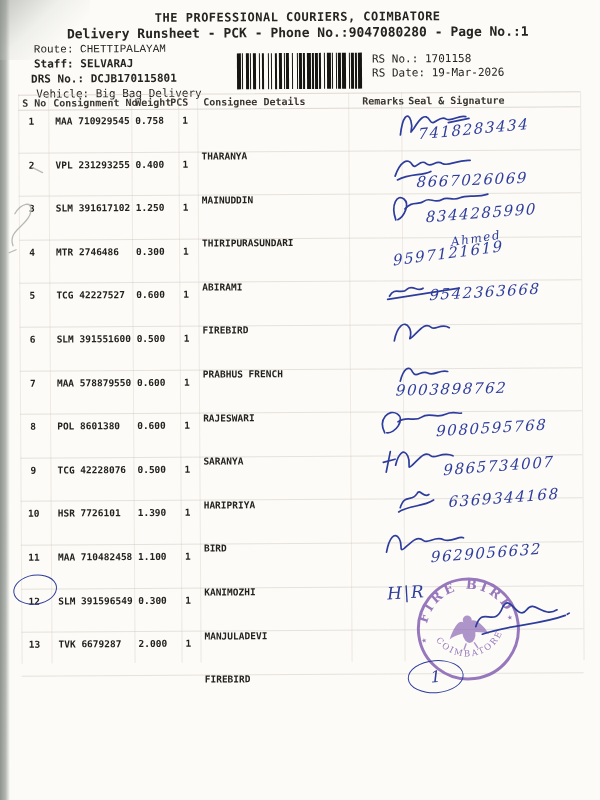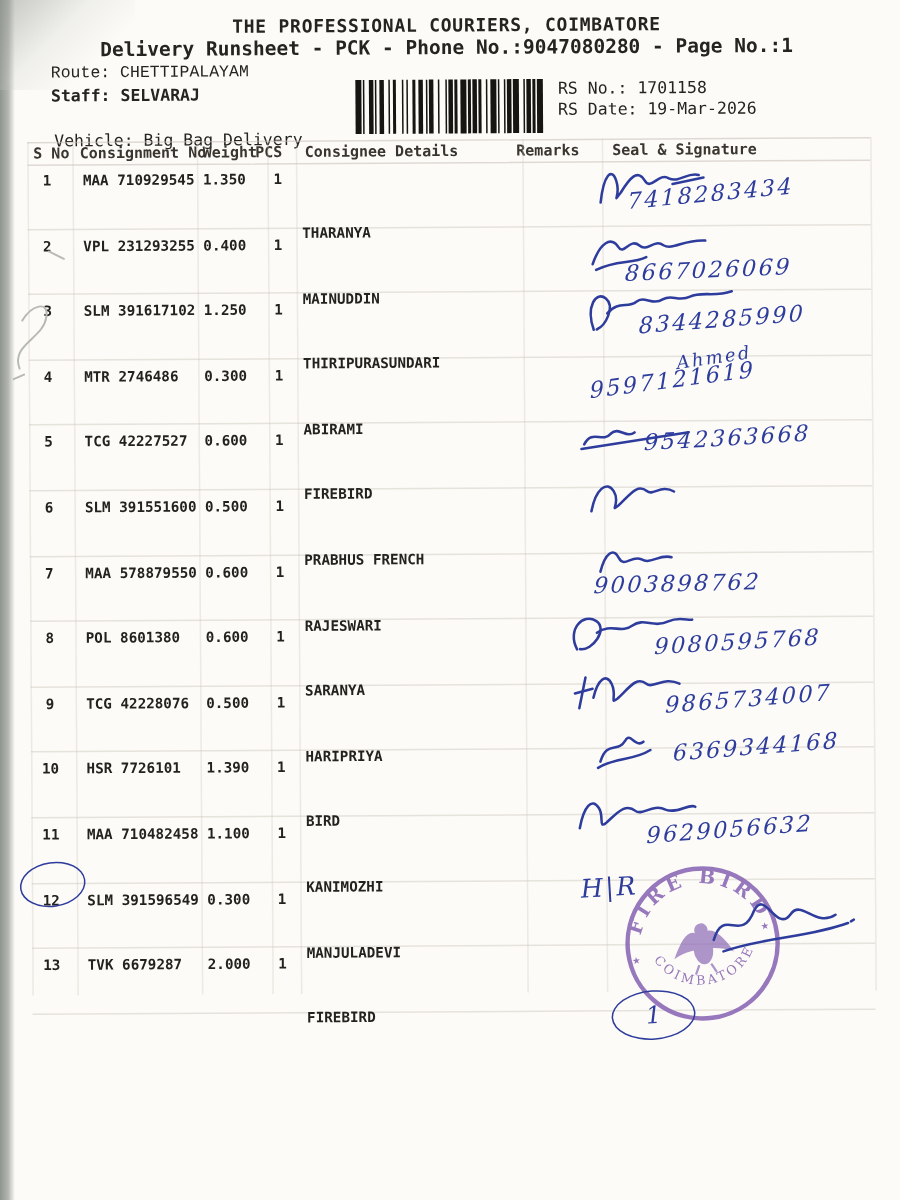--- a/index.html
+++ b/index.html
@@ -22,21 +22,21 @@
   .i-veh{left:38px;top:86px;}
   .i-rsno{left:374px;top:53px;}
   .i-rsdate{left:374px;top:67px;}
 
   .barcode{position:absolute;left:239px;top:53px;width:132px;height:36px;}
 
   .thead{position:absolute;left:20px;top:93px;width:562px;height:14px;
     border-top:1px solid rgba(200,190,182,.55);border-bottom:1px solid rgba(200,190,182,.55);}
   .th{position:absolute;top:2px;font-size:10px;font-weight:700;color:#3a362f;white-space:nowrap;}
   .h-sno{left:4px;} .h-con{left:35px;} .h-wt{left:117px;} .h-pcs{left:152px;}
-  .h-cd{left:185px;} .h-rk{left:326px;} .h-seal{left:390px;}
+  .h-cd{left:185px;} .h-rk{left:344px;} .h-seal{left:390px;}
 
   .tbody{position:absolute;left:20px;top:108px;width:562px;}
   .trow{position:relative;height:42.6px;border-bottom:1px solid rgba(205,195,186,.45);}
   .td{position:absolute;top:6px;font-size:9.5px;font-weight:700;white-space:nowrap;color:#24221e;}
   .c-sno{left:2px;width:22px;text-align:center;}
   .c-con{left:37px;} .c-wt{left:117px;} .c-pcs{left:164px;} .c-cd{left:183px;margin-top:36px;} .c-rk{left:335px;}
 
   .vline{position:absolute;top:93px;height:569px;width:1px;background:rgba(205,195,186,.32);}
 
   
@@ -61,20 +61,21 @@
   <div class="edge-shadow"></div>
   <div class="corner-shade"></div>
 
   <div class="doc">
 
     <div class="t1">THE PROFESSIONAL COURIERS, COIMBATORE</div>
     <div class="t2">Delivery Runsheet - PCK - Phone No.:9047080280 - Page No.:1</div>
 
     <div class="info i-route">Route: CHETTIPALAYAM</div>
     <div class="info i-staff">Staff: SELVARAJ</div>
+    <div class="info i-drs">DRS No.: DCJB170115801</div>
     <div class="info i-veh">Vehicle: Big Bag Delivery</div>
 
     <div class="barcode">
         <div style="position:absolute;left:0px;top:0;width:3.9000000000000004px;height:100%;background:#161512"></div>
         <div style="position:absolute;left:5.2px;top:0;width:1.3px;height:100%;background:#161512"></div>
         <div style="position:absolute;left:9.100000000000001px;top:0;width:2.6px;height:100%;background:#161512"></div>
         <div style="position:absolute;left:13.000000000000002px;top:0;width:1.3px;height:100%;background:#161512"></div>
         <div style="position:absolute;left:15.600000000000001px;top:0;width:3.9000000000000004px;height:100%;background:#161512"></div>
         <div style="position:absolute;left:22.1px;top:0;width:1.3px;height:100%;background:#161512"></div>
         <div style="position:absolute;left:24.700000000000003px;top:0;width:2.6px;height:100%;background:#161512"></div>
@@ -122,21 +123,21 @@
     <div class="vline" style="left:180px"></div>
     <div class="vline" style="left:199px"></div>
     <div class="vline" style="left:350px"></div>
     <div class="vline" style="left:403px"></div>
     <div class="vline" style="left:582px"></div>
 
     <div class="tbody" id="tbody">
   <div class="trow">
     <span class="td c-sno">1</span>
     <span class="td c-con">MAA 710929545</span>
-    <span class="td c-wt">1.350</span>
+    <span class="td c-wt">0.758</span>
     <span class="td c-pcs">1</span>
     <span class="td c-cd">THARANYA</span>
     <span class="td c-rk"></span>
   </div>
 
   <div class="trow">
     <span class="td c-sno">2</span>
     <span class="td c-con">VPL 231293255</span>
     <span class="td c-wt">0.400</span>
     <span class="td c-pcs">1</span>

